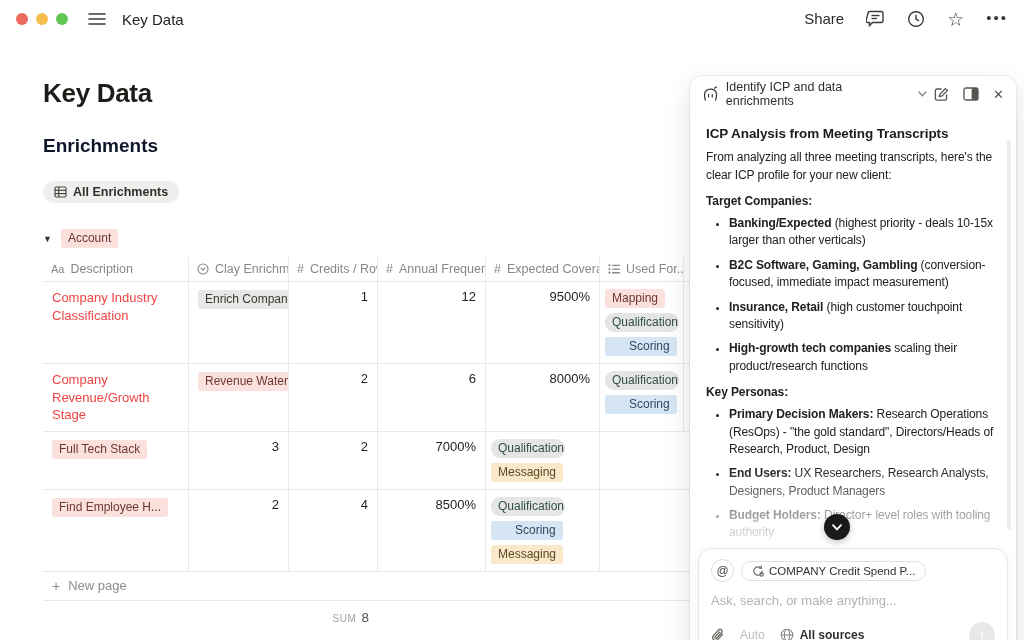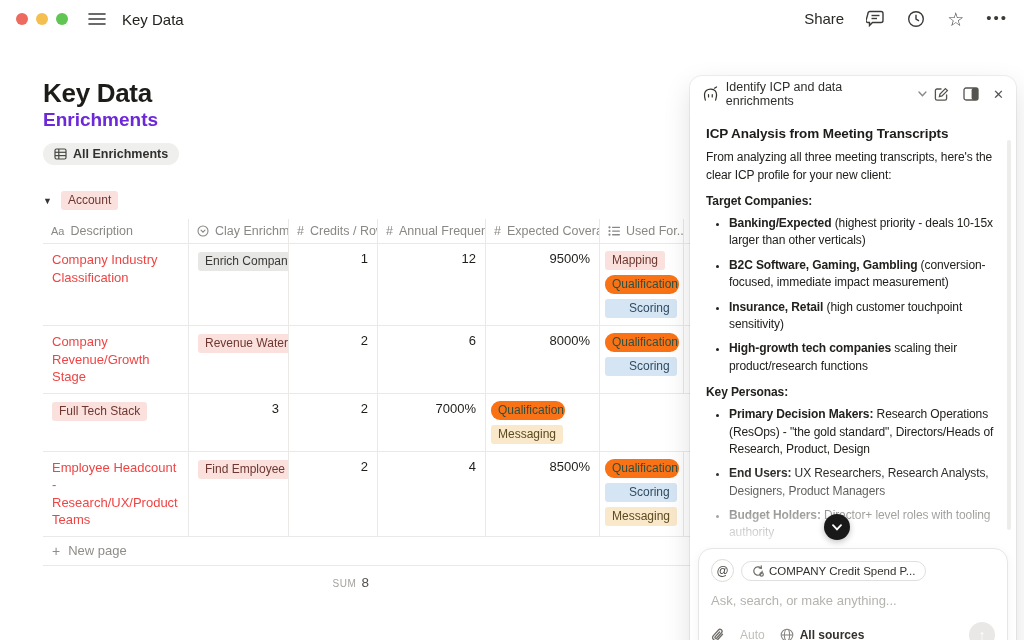--- a/index.html
+++ b/index.html
@@ -22,31 +22,31 @@
   .topbar-spacer { flex:1; }
   .topbar-right { display:flex; gap:22px; }
   .share-btn { font-size:15px; color:#2b2a27; cursor:pointer; }
   .tb-icon { color:#3c3b38; cursor:pointer; }
   .ellipsis { font-size:15px; letter-spacing:2px; color:#3c3b38; line-height:1; }
   .star-glyph { font-size:19px; line-height:1; color:#3c3b38; }
 
   
   .main { position:absolute; left:43px; top:38px; width:647px; }
   .page-title { font-size:26px; font-weight:700; color:#1d1c19; margin-top:40px; letter-spacing:-0.3px; }
-  .section-heading { font-size:19px; font-weight:700; color:#6d28d9; }
-  .viewbar { margin-top:12px; display:flex; }
+  .section-heading { font-size:19px; font-weight:700; color:#0f172a; margin-top:26px; }
+  .viewbar { margin-top:24px; display:flex; }
   .view-tab { display:flex; align-items:center; gap:6px; background:#efefed; border-radius:13px;
     padding:4px 11px; font-size:12.5px; font-weight:600; color:#32302c; cursor:pointer; }
 
   .group-head { display:flex; align-items:center; gap:9px; margin-top:26px; }
   .tri { font-size:9px; color:#37352f; cursor:pointer; }
   .pill { display:inline-block; padding:1px 7px; border-radius:3px; font-size:12px; line-height:17px; white-space:nowrap; }
   .pill-gray  { background:#e7e7e5; color:#3b3935; }
   .pill-pink  { background:#fbe1dd; color:#6e3630; }
-  .pill-green { background:#f97316; color:#2f4f3e;border-radius:9px; }
+  .pill-green { background:#e5e5e5; color:#2f4f3e;border-radius:9px; }
   .pill-blue  { background:#d6e5f3; color:#2e4c63;padding-left:24px; }
   .pill-yellow{ background:#f9e8c9; color:#5c4a20; }
 
   .ntable { margin-top:9px; width:647px; }
   .trow { display:grid; grid-template-columns:146px 100px 89px 108px 114px 84px 6px;
     border-bottom:1px solid #ebe9e7; }
   .cell { padding:7px 9px; border-right:1px solid #ebe9e7; overflow:hidden; }
   .trow > .cell:last-child { border-right:none; }
   .thead { color:#8a8884; font-size:12.5px; }
   .thead .cell { padding:5px 8px; display:flex; align-items:center; gap:6px; white-space:nowrap; cursor:pointer; }
@@ -247,21 +247,20 @@
             <div class="cell cell-num">3</div>
             <div class="cell cell-num">2</div>
             <div class="cell cell-num">7000%</div>
             <div class="cell cell-tags">
               <span class="pill pill-green">Qualification</span>
               <span class="pill pill-yellow">Messaging</span>
             </div>
             <div class="cell cell-edge"><span class="edge-frag frag-gray"></span></div>
           </div>
           <div class="trow">
-            <div class="cell cell-desc">Employee Headcount - Research/UX/Product Teams</div>
             <div class="cell"><span class="pill pill-pink">Find Employee H...</span></div>
             <div class="cell cell-num">2</div>
             <div class="cell cell-num">4</div>
             <div class="cell cell-num">8500%</div>
             <div class="cell cell-tags">
               <span class="pill pill-green">Qualification</span>
               <span class="pill pill-blue">Scoring</span>
               <span class="pill pill-yellow">Messaging</span>
             </div>
             <div class="cell cell-edge"><span class="edge-frag frag-gray"></span></div>

